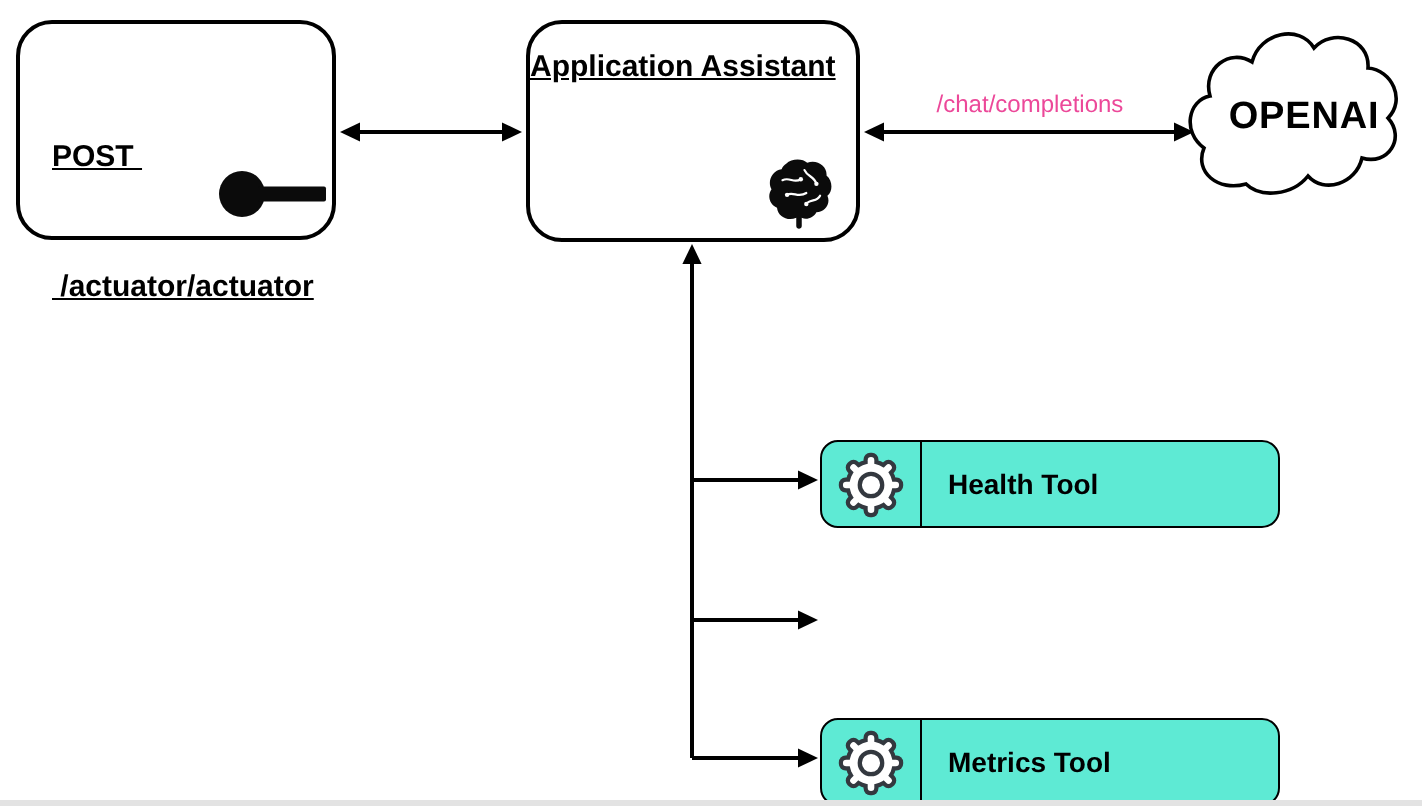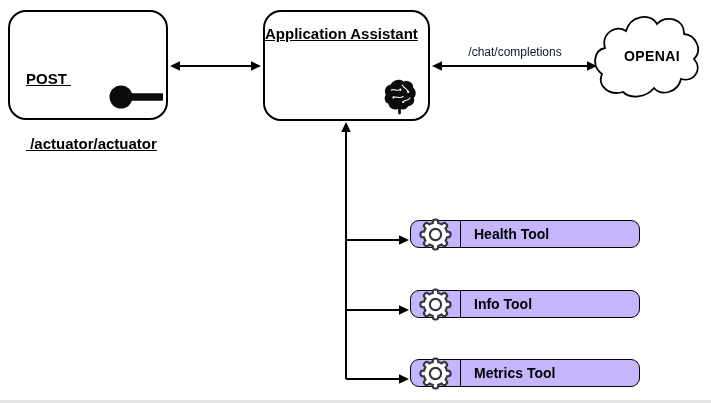--- a/index.html
+++ b/index.html
@@ -34,31 +34,31 @@
   .assistant-title {
     position: absolute; left: 0; top: 13px; width: 100%;
     text-align: left; font-size: 15px; font-weight: bold;
     color: #000; text-decoration: underline;
   }
   .key-icon-wrap { position: absolute; left: 99px; top: 72px; }
   .brain-icon-wrap { position: absolute; left: 118px; top: 66px; }
   .cloud-wrap { position: absolute; left: 593px; top: 4px; width: 118px; height: 104px; }
   .cloud-label {
     position: absolute; left: 593px; top: 48px; width: 118px;
-    text-align: center; font-size: 14px; font-weight: bold;
+    text-align: center; font-size: 19px; font-weight: bold;
     letter-spacing: 0.4px; color: #000;
   }
   .edge-label {
     position: absolute; left: 434px; top: 45px; width: 162px;
-    text-align: center; font-size: 12px; color: #0f172a;
+    text-align: center; font-size: 12px; color: #ec4899;
   }
   .tool-box {
     position: absolute;
-    left: 410px; width: 230px; height: 28px;
-    background: #c4b5fd;
+    left: 410px; width: 230px; height: 44px;
+    background: #5eead4;
     border: 1.5px solid #000000;
     border-radius: 9px;
     box-sizing: border-box;
     display: flex; align-items: stretch;
   }
   .tool-health { top: 220px; }
   .tool-info { top: 290px; }
   .tool-metrics { top: 359px; }
   .tool-icon-cell {
     width: 49px; flex: 0 0 49px;
@@ -168,42 +168,20 @@
           <rect x="18" y="3" width="4" height="34" rx="2" transform="rotate(90 20 20)"></rect>
           <rect x="18" y="3" width="4" height="34" rx="2" transform="rotate(135 20 20)"></rect>
           <circle cx="20" cy="20" r="13"></circle>
         </g>
         <circle cx="20" cy="20" r="6.8" fill="#ffffff" stroke="#33383f" stroke-width="2.6"></circle>
       </svg>
     </div>
     <div class="tool-label">Health Tool</div>
   </div>
 
-  <div class="tool-box tool-info">
-    <div class="tool-icon-cell">
-      <svg width="33" height="33" viewBox="0 0 40 40">
-        <g fill="#33383f">
-          <rect x="15.5" y="0.5" width="9" height="39" rx="4"></rect>
-          <rect x="15.5" y="0.5" width="9" height="39" rx="4" transform="rotate(45 20 20)"></rect>
-          <rect x="15.5" y="0.5" width="9" height="39" rx="4" transform="rotate(90 20 20)"></rect>
-          <rect x="15.5" y="0.5" width="9" height="39" rx="4" transform="rotate(135 20 20)"></rect>
-          <circle cx="20" cy="20" r="15.5"></circle>
-        </g>
-        <g fill="#ffffff">
-          <rect x="18" y="3" width="4" height="34" rx="2"></rect>
-          <rect x="18" y="3" width="4" height="34" rx="2" transform="rotate(45 20 20)"></rect>
-          <rect x="18" y="3" width="4" height="34" rx="2" transform="rotate(90 20 20)"></rect>
-          <rect x="18" y="3" width="4" height="34" rx="2" transform="rotate(135 20 20)"></rect>
-          <circle cx="20" cy="20" r="13"></circle>
-        </g>
-        <circle cx="20" cy="20" r="6.8" fill="#ffffff" stroke="#33383f" stroke-width="2.6"></circle>
-      </svg>
-    </div>
-    <div class="tool-label">Info Tool</div>
-  </div>
 
   <div class="tool-box tool-metrics">
     <div class="tool-icon-cell">
       <svg width="33" height="33" viewBox="0 0 40 40">
         <g fill="#33383f">
           <rect x="15.5" y="0.5" width="9" height="39" rx="4"></rect>
           <rect x="15.5" y="0.5" width="9" height="39" rx="4" transform="rotate(45 20 20)"></rect>
           <rect x="15.5" y="0.5" width="9" height="39" rx="4" transform="rotate(90 20 20)"></rect>
           <rect x="15.5" y="0.5" width="9" height="39" rx="4" transform="rotate(135 20 20)"></rect>
           <circle cx="20" cy="20" r="15.5"></circle>

